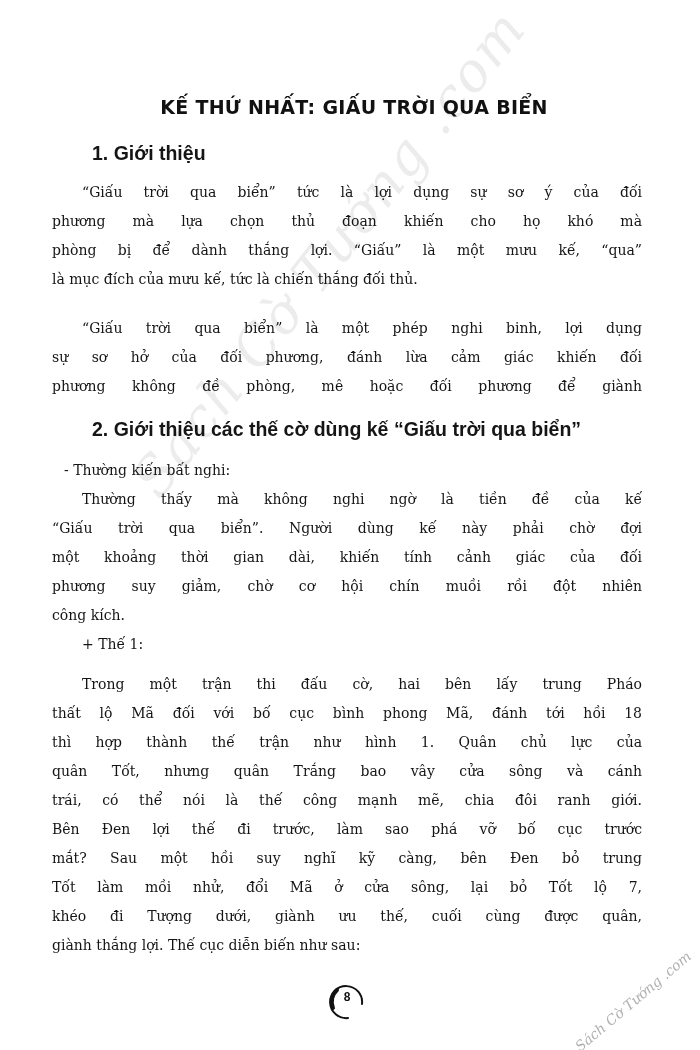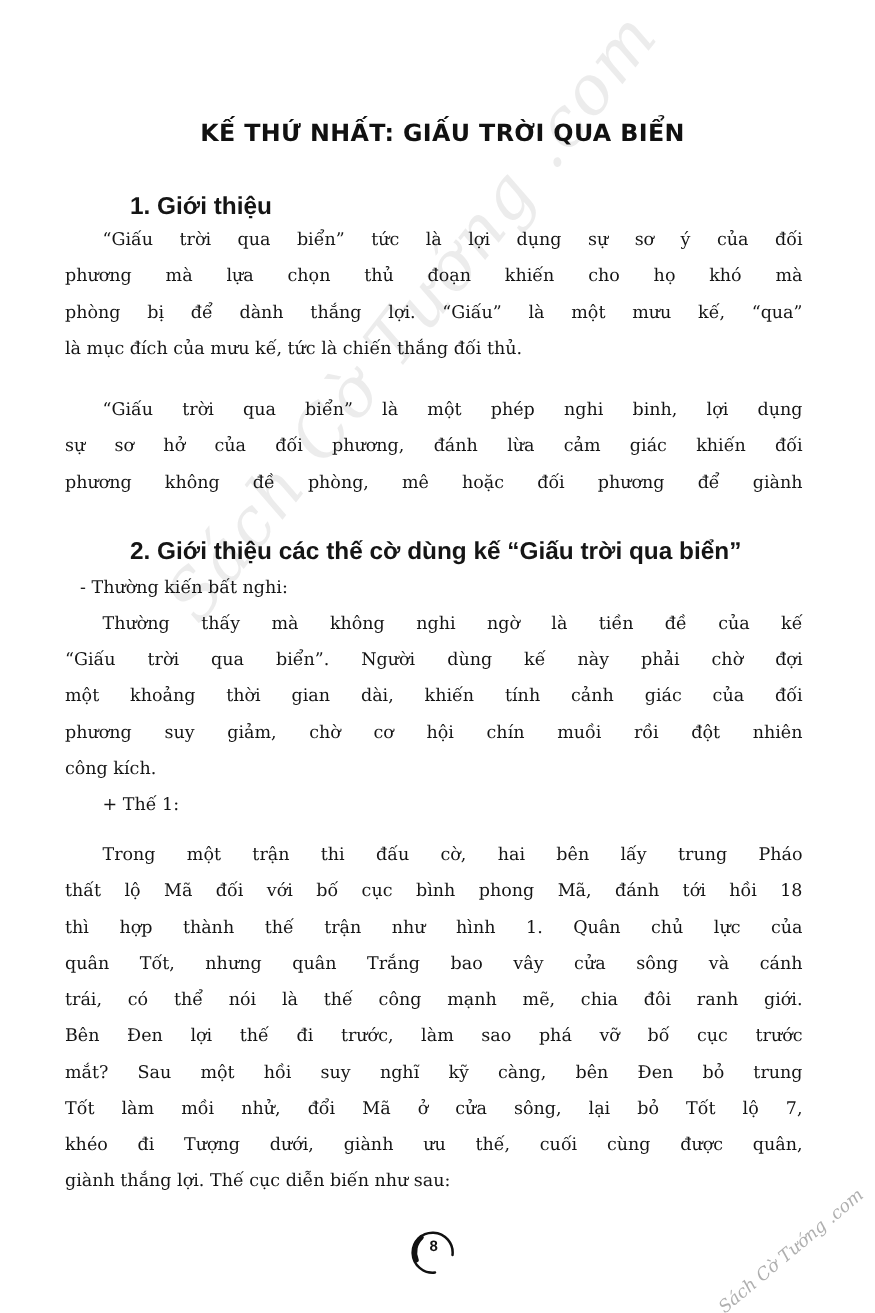--- a/index.html
+++ b/index.html
@@ -31,21 +31,21 @@
       color: #111;
       margin: 4px;
     }
     .section-heading {
       position: absolute;
       left: 92px;
       font-family: "Liberation Sans", sans-serif;
       font-weight: bold;
       font-size: 19.5px;
       color: #151515;
-      margin: 12px;
+      margin: 0;
       white-space: nowrap;
     }
     .body-text {
       position: absolute;
       left: 52px;
       width: 590px;
       font-family: "DejaVu Serif", serif;
       font-size: 14px;
       line-height: 29px;
       text-align: justify;

